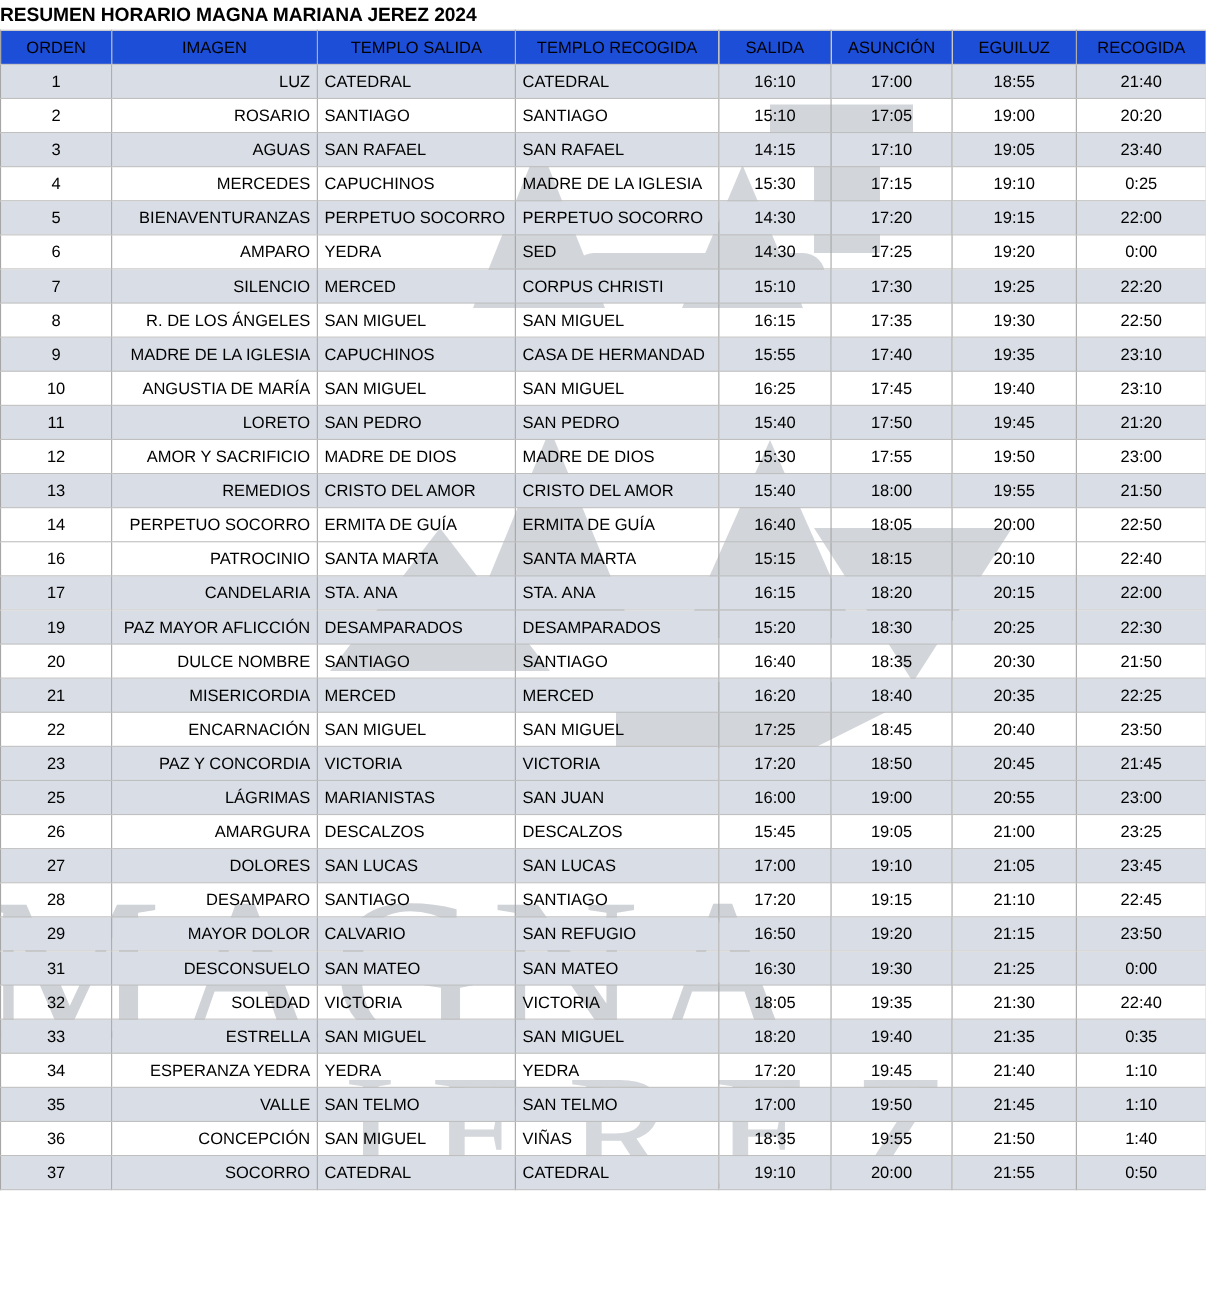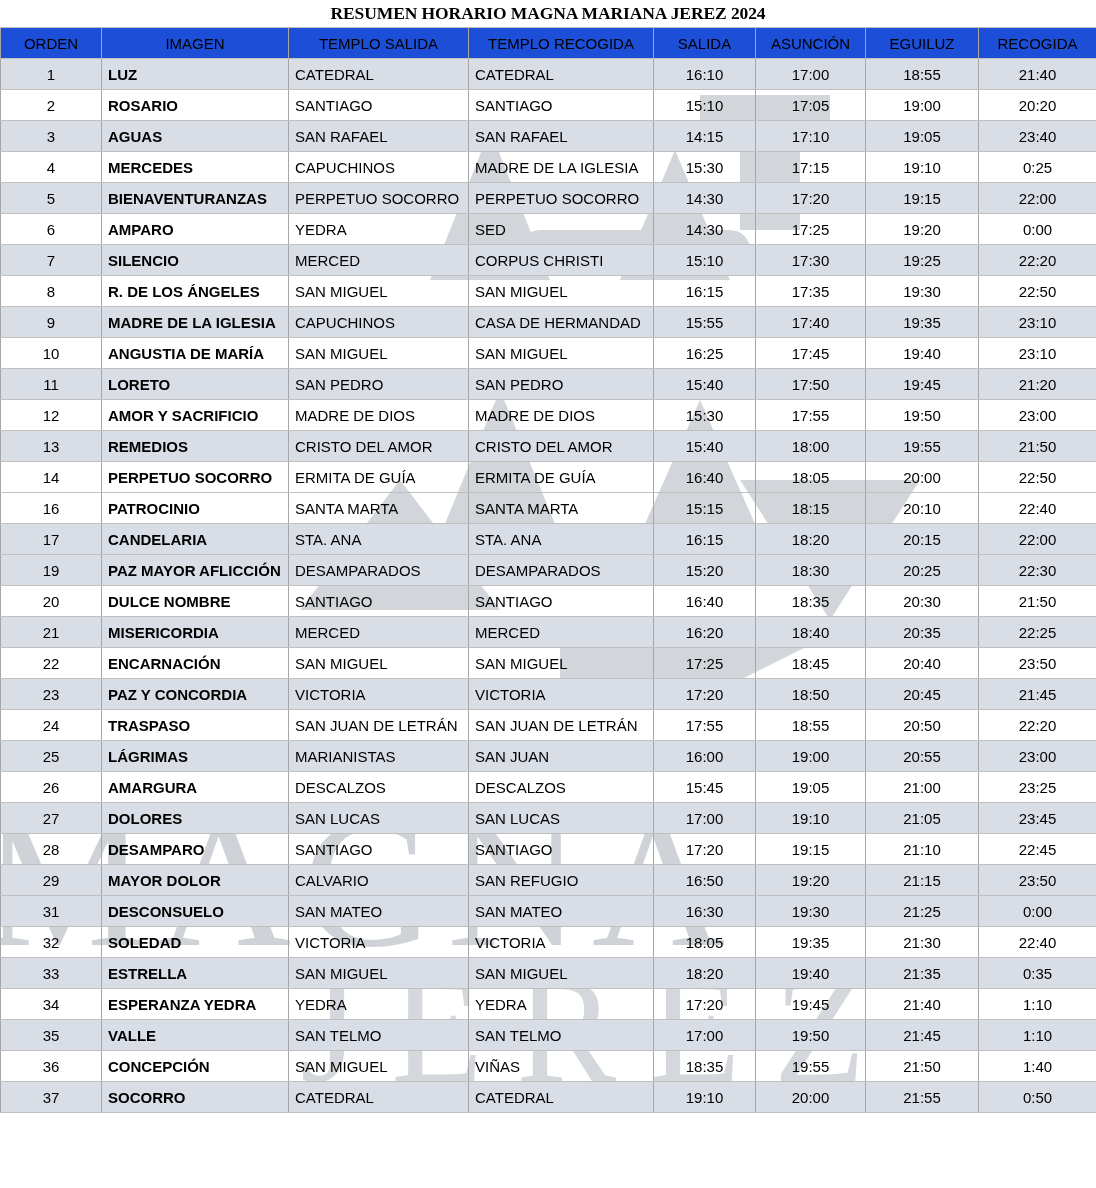--- a/index.html
+++ b/index.html
@@ -63,26 +63,24 @@
     position: relative;
     z-index: 1;
     width: 1096px;
     height: 1188px;
   }
 
   
   #page-title {
     height: 27px;
     line-height: 27px;
-    text-align: center;
     font-size: 17.5px;
     font-weight: bold;
     letter-spacing: -0.1px;
     background: transparent;
-    font-family: Liberation Serif, serif;
   }
 
   
   table#schedule-table {
     border-collapse: collapse;
     table-layout: fixed;
     width: 1096px;
     background: transparent;
   }
   table#schedule-table col.c-orden    { width: 101px; }
@@ -123,21 +121,21 @@
   thead th:last-child  { border-right: 2.5px solid #000000; }
 
   tbody tr.shaded td { background-color: #d9dee6; }
   tbody tr.plain  td { background-color: transparent; }
 
   tbody tr td:first-child { border-left: 2.5px solid #000000; }
   tbody tr td:last-child  { border-right: 2.5px solid #000000; }
   tbody tr:last-child td  { border-bottom: 2.5px solid #000000; }
 
   td.col-orden    { text-align: center; }
-  td.col-imagen   { text-align: left; font-weight: bold; }
+  td.col-imagen   { text-align: right; font-weight: normal; }
   td.col-tsalida  { text-align: left; }
   td.col-trecog   { text-align: left; }
   td.col-salida,
   td.col-asuncion,
   td.col-eguiluz,
   td.col-recogida { text-align: center; }
 </style>
 </head>
 <body>
 
@@ -388,30 +386,20 @@
         <tr class="shaded">
           <td class="col-orden">23</td>
           <td class="col-imagen">PAZ Y CONCORDIA</td>
           <td class="col-tsalida">VICTORIA</td>
           <td class="col-trecog">VICTORIA</td>
           <td class="col-salida">17:20</td>
           <td class="col-asuncion">18:50</td>
           <td class="col-eguiluz">20:45</td>
           <td class="col-recogida">21:45</td>
         </tr>
-        <tr class="plain">
-          <td class="col-orden">24</td>
-          <td class="col-imagen">TRASPASO</td>
-          <td class="col-tsalida">SAN JUAN DE LETRÁN</td>
-          <td class="col-trecog">SAN JUAN DE LETRÁN</td>
-          <td class="col-salida">17:55</td>
-          <td class="col-asuncion">18:55</td>
-          <td class="col-eguiluz">20:50</td>
-          <td class="col-recogida">22:20</td>
-        </tr>
         <tr class="shaded">
           <td class="col-orden">25</td>
           <td class="col-imagen">LÁGRIMAS</td>
           <td class="col-tsalida">MARIANISTAS</td>
           <td class="col-trecog">SAN JUAN</td>
           <td class="col-salida">16:00</td>
           <td class="col-asuncion">19:00</td>
           <td class="col-eguiluz">20:55</td>
           <td class="col-recogida">23:00</td>
         </tr>

